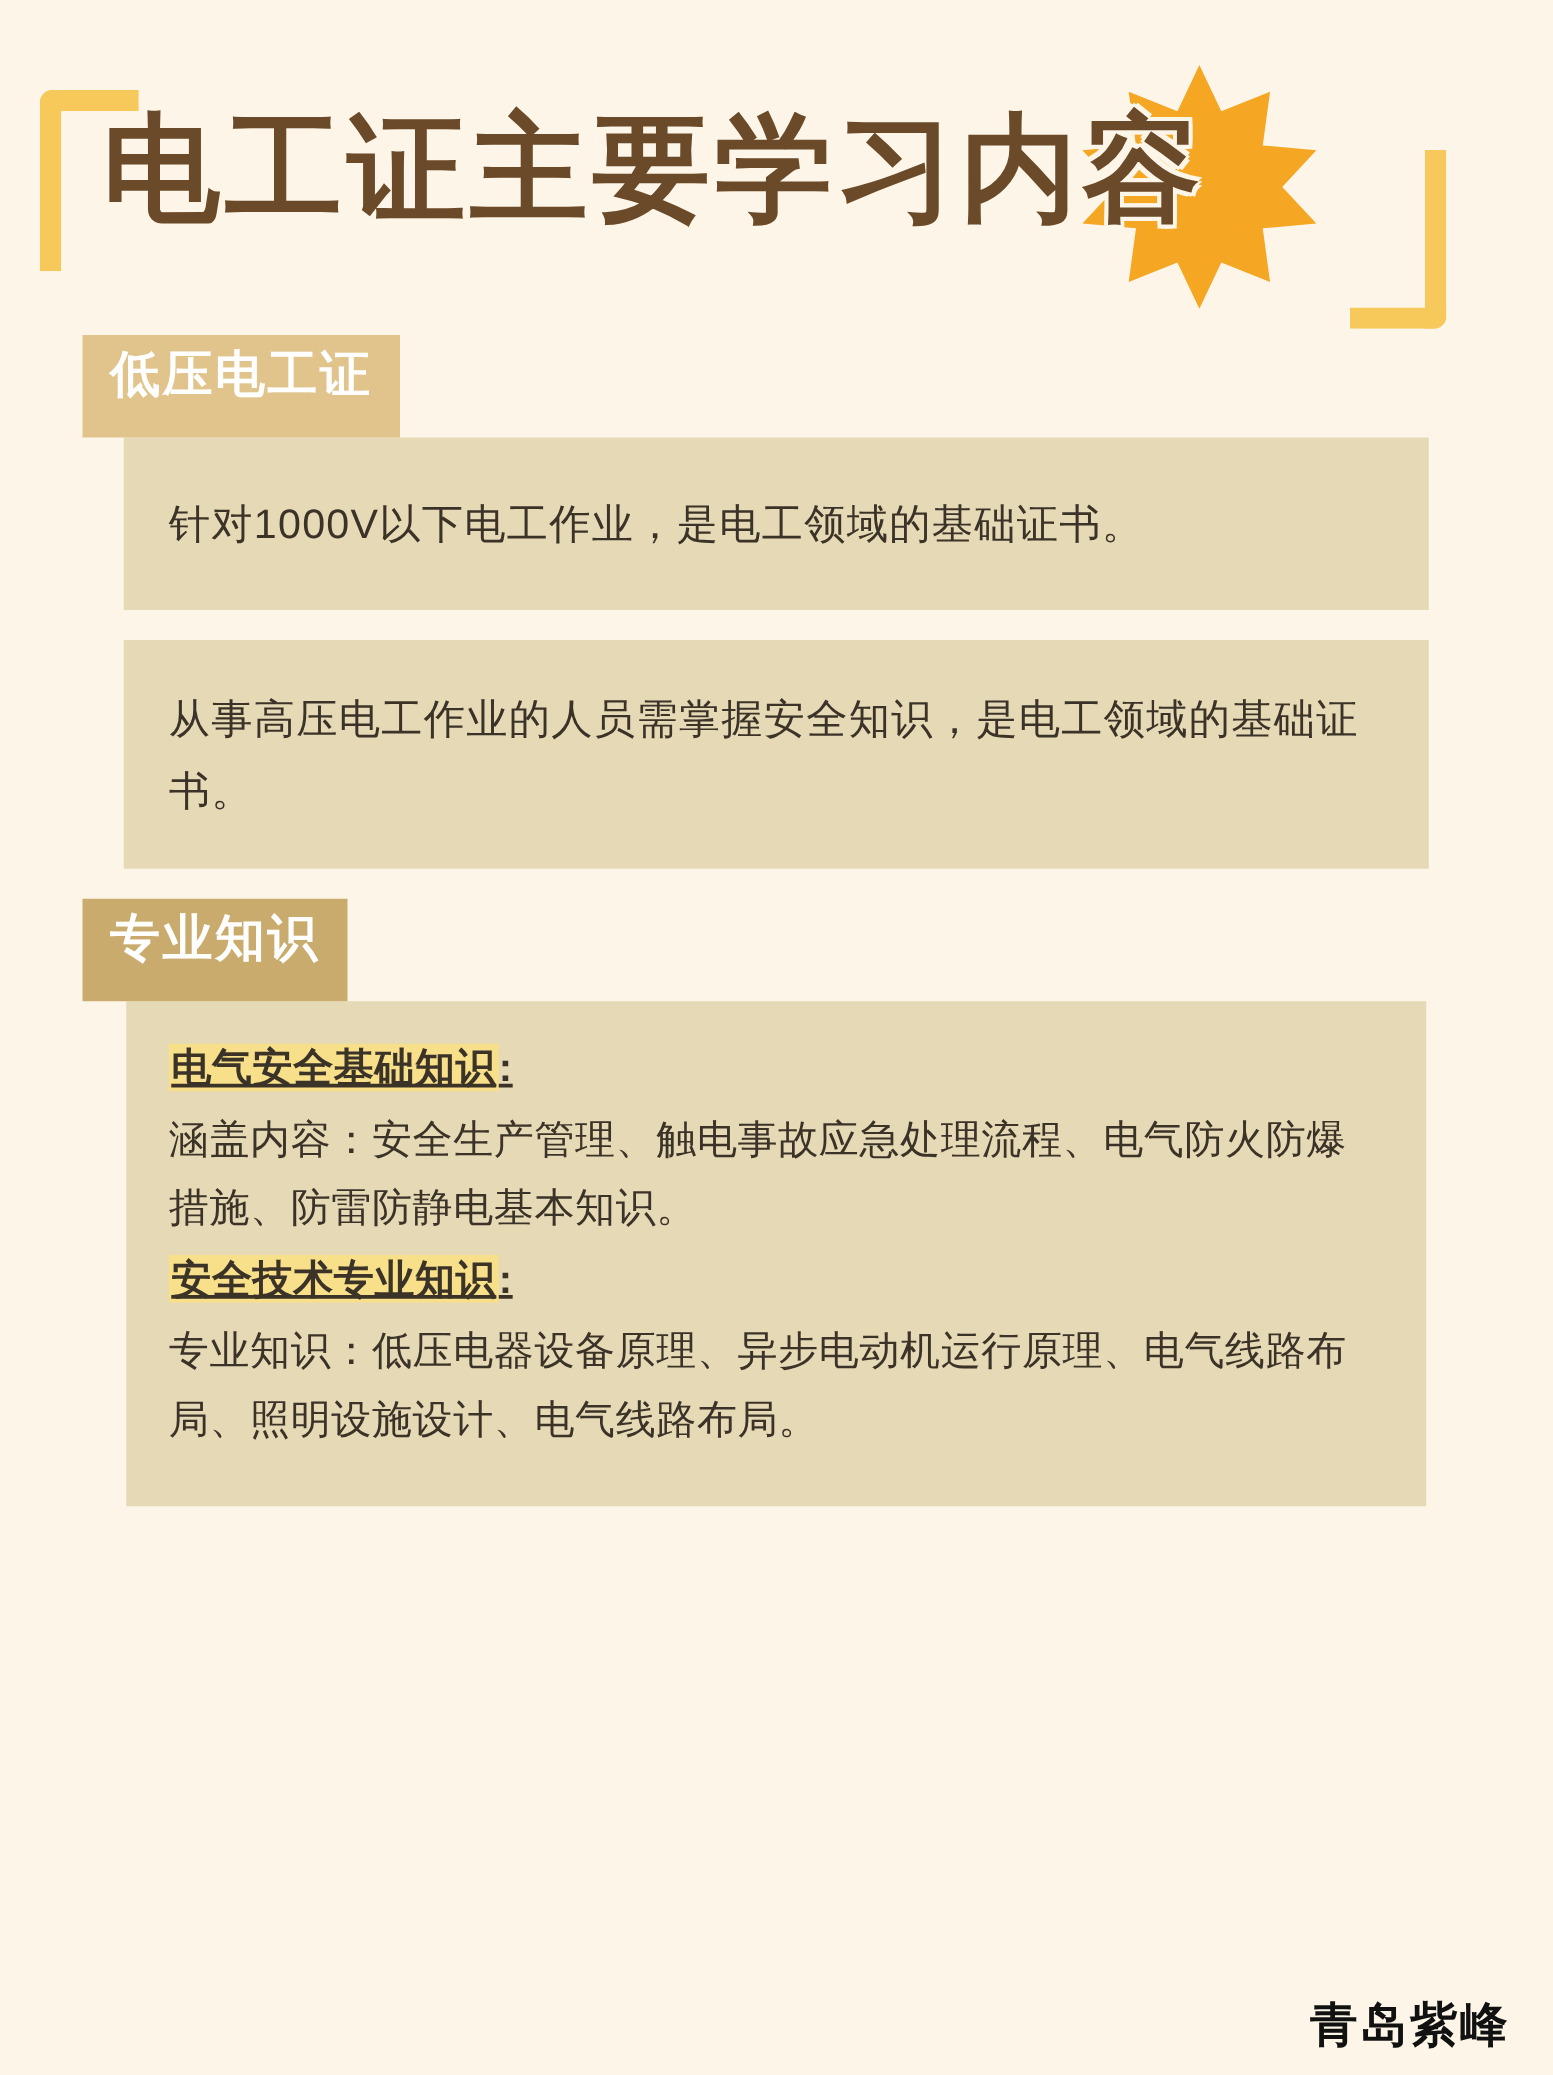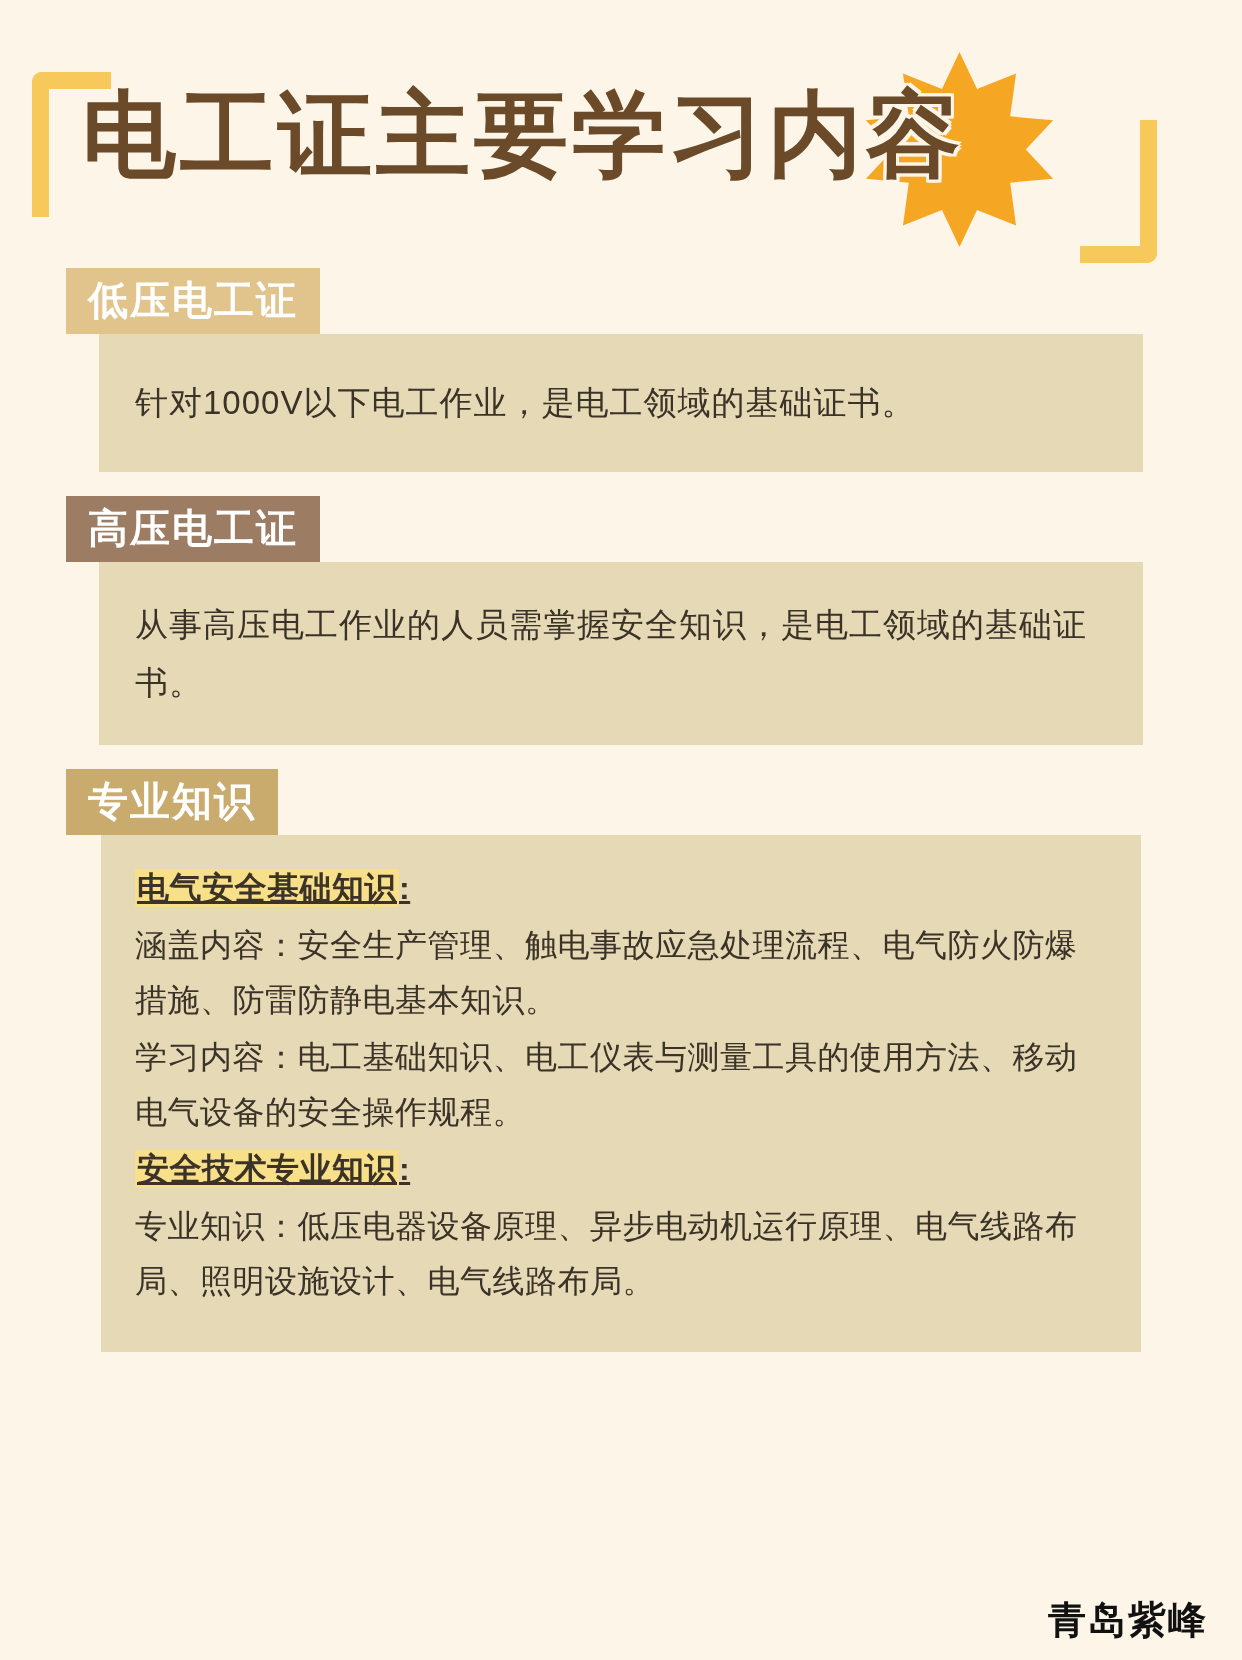--- a/index.html
+++ b/index.html
@@ -71,21 +71,21 @@
 
   
   .section { margin: 0 0 24px 0; }
 
   .section-head {
     display: inline-block;
     color: #ffffff;
     font-size: 40px;
     font-weight: bold;
     letter-spacing: 2px;
-    padding: 12px 22px 14px 22px;
+    padding: 12px 22px 30px 22px;
     margin-left: 66px;
     line-height: 1;
   }
   .head-tan   { background: #e0c48c; }
   .head-brown { background: #9c7c62; }
   .head-olive { background: #c9ab6e; }
 
   .section-body {
     background: #e5d9b6;
     margin: 0 auto;
@@ -143,34 +143,32 @@
   <div class="bracket-right"></div>
   <div class="main-title">电工证主要学习内容</div>
 </div>
 
 <div class="section">
   <div class="section-head head-tan">低压电工证</div>
   <div class="section-body body-low">针对1000V以下电工作业，是电工领域的基础证书。</div>
 </div>
 
 <div class="section">
-  <div class="section-head head-brown">高压电工证</div>
   <div class="section-body">从事高压电工作业的人员需掌握安全知识，是电工领域的基础证书。</div>
 </div>
 
 <div class="section">
   <div class="section-head head-olive">专业知识</div>
   <div class="theory-body">
 
     <div class="para sub-label">
       <span class="hl">电气安全基础知识</span><span>:</span>
     </div>
     <div class="para">涵盖内容：安全生产管理、触电事故应急处理流程、电气防火防爆措施、防雷防静电基本知识。</div>
 
-    <div class="para">学习内容：电工基础知识、电工仪表与测量工具的使用方法、移动电气设备的安全操作规程。</div>
 
     <div class="para sub-label">
       <span class="hl">安全技术专业知识</span><span>:</span>
     </div>
     <div class="para">专业知识：低压电器设备原理、异步电动机运行原理、电气线路布局、照明设施设计、电气线路布局。</div>
 
   </div>
 </div>
 
 <div class="footer">青岛紫峰</div>

